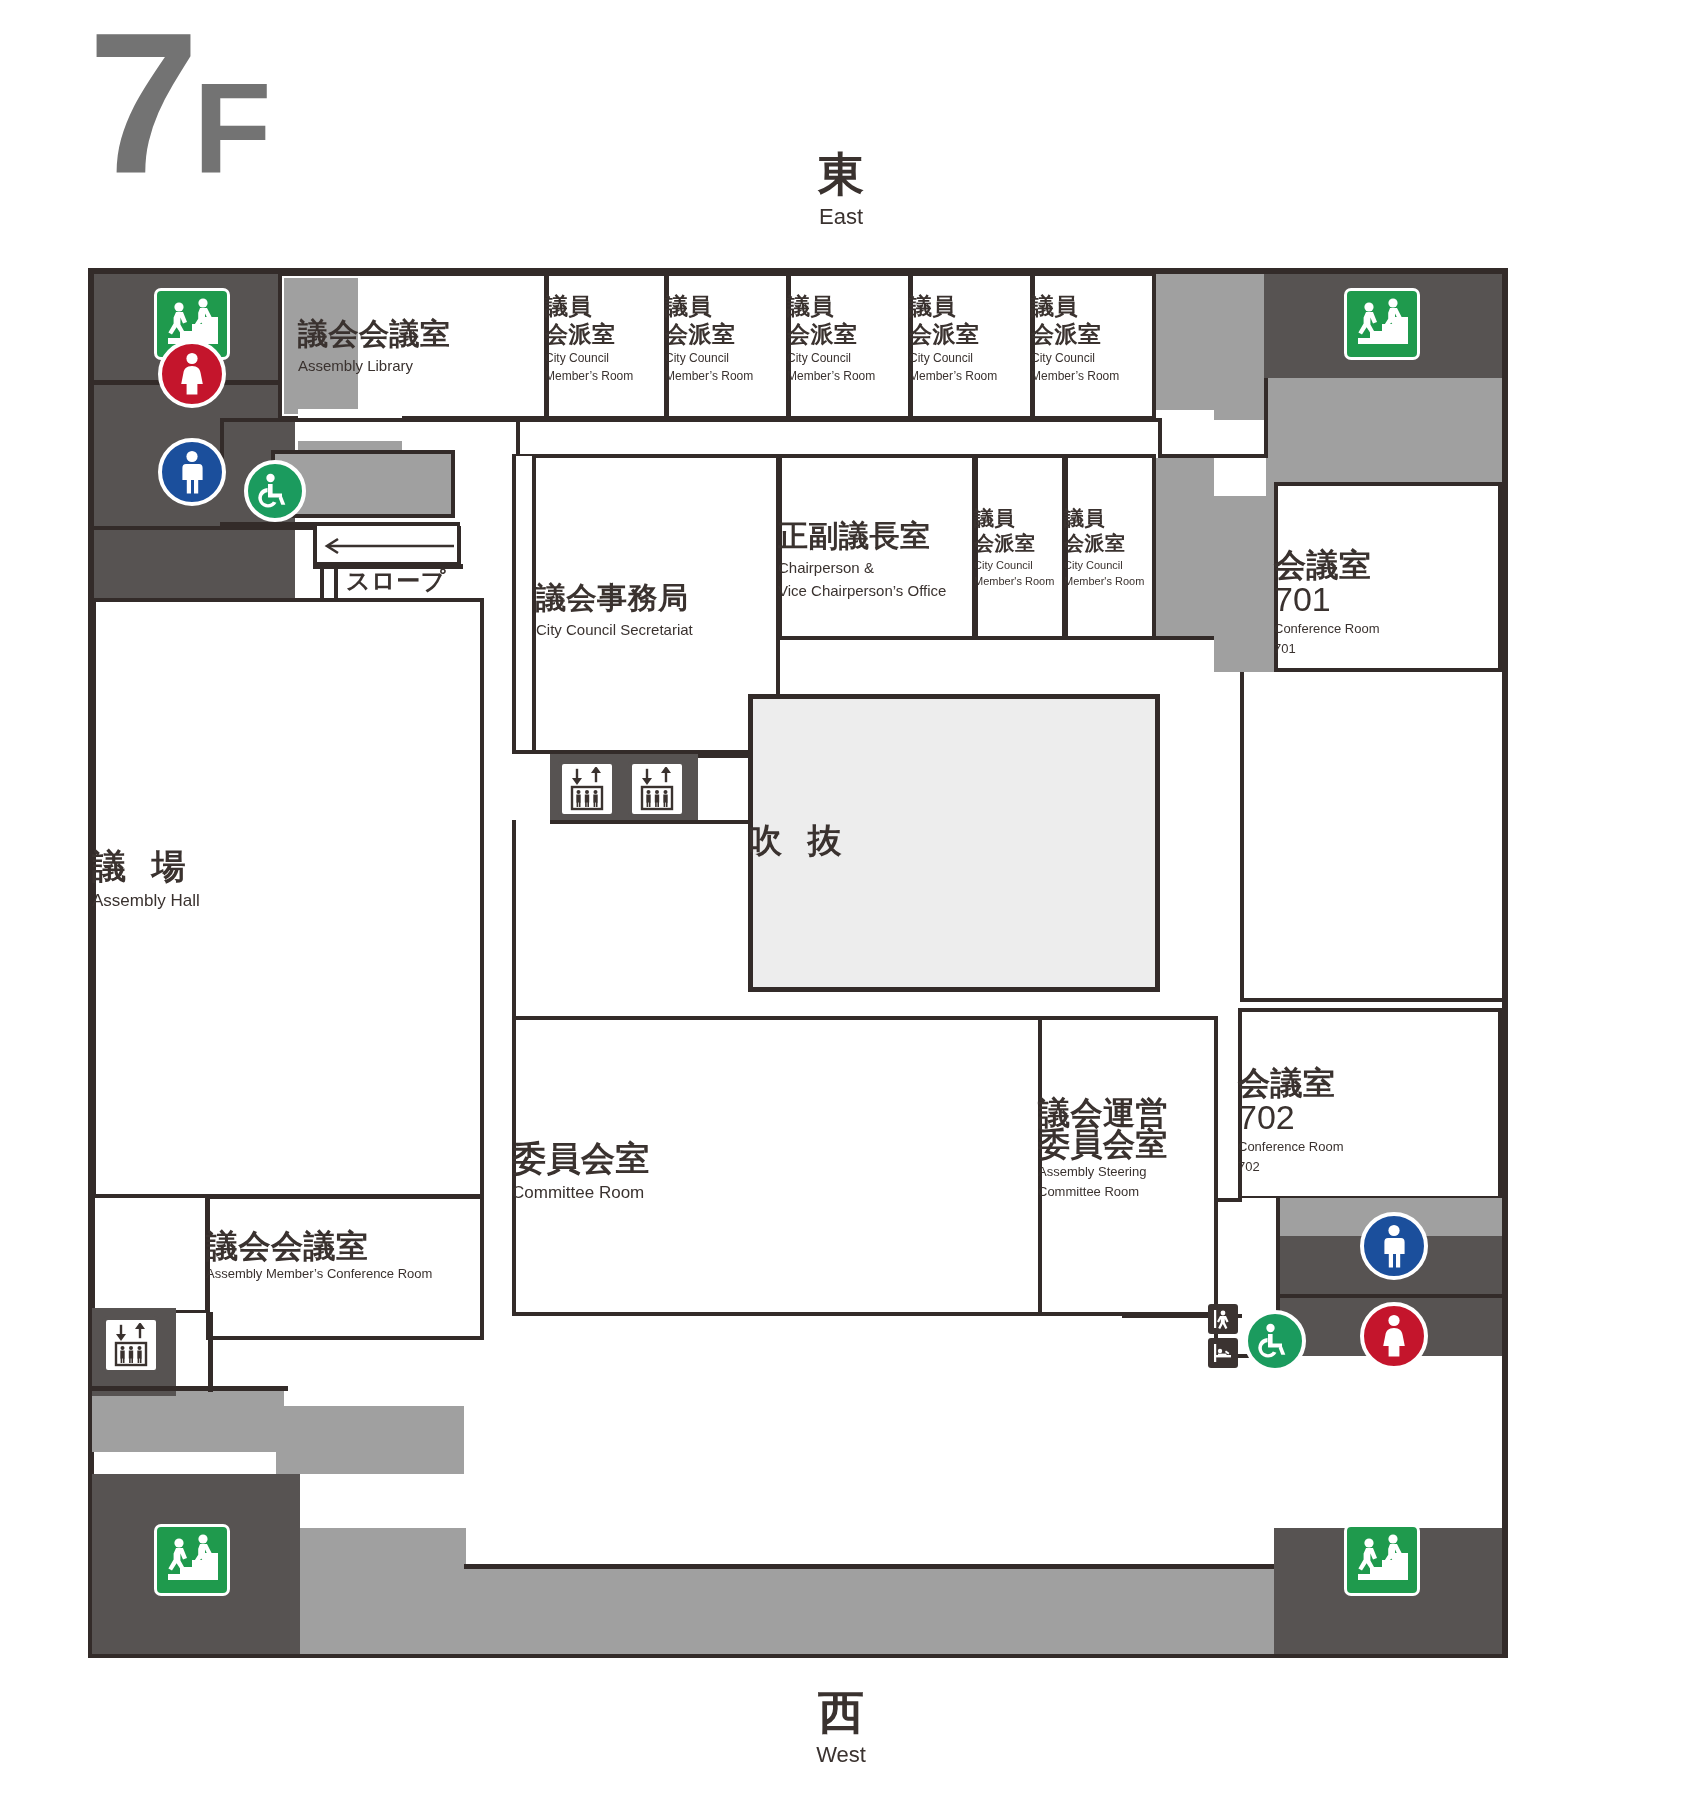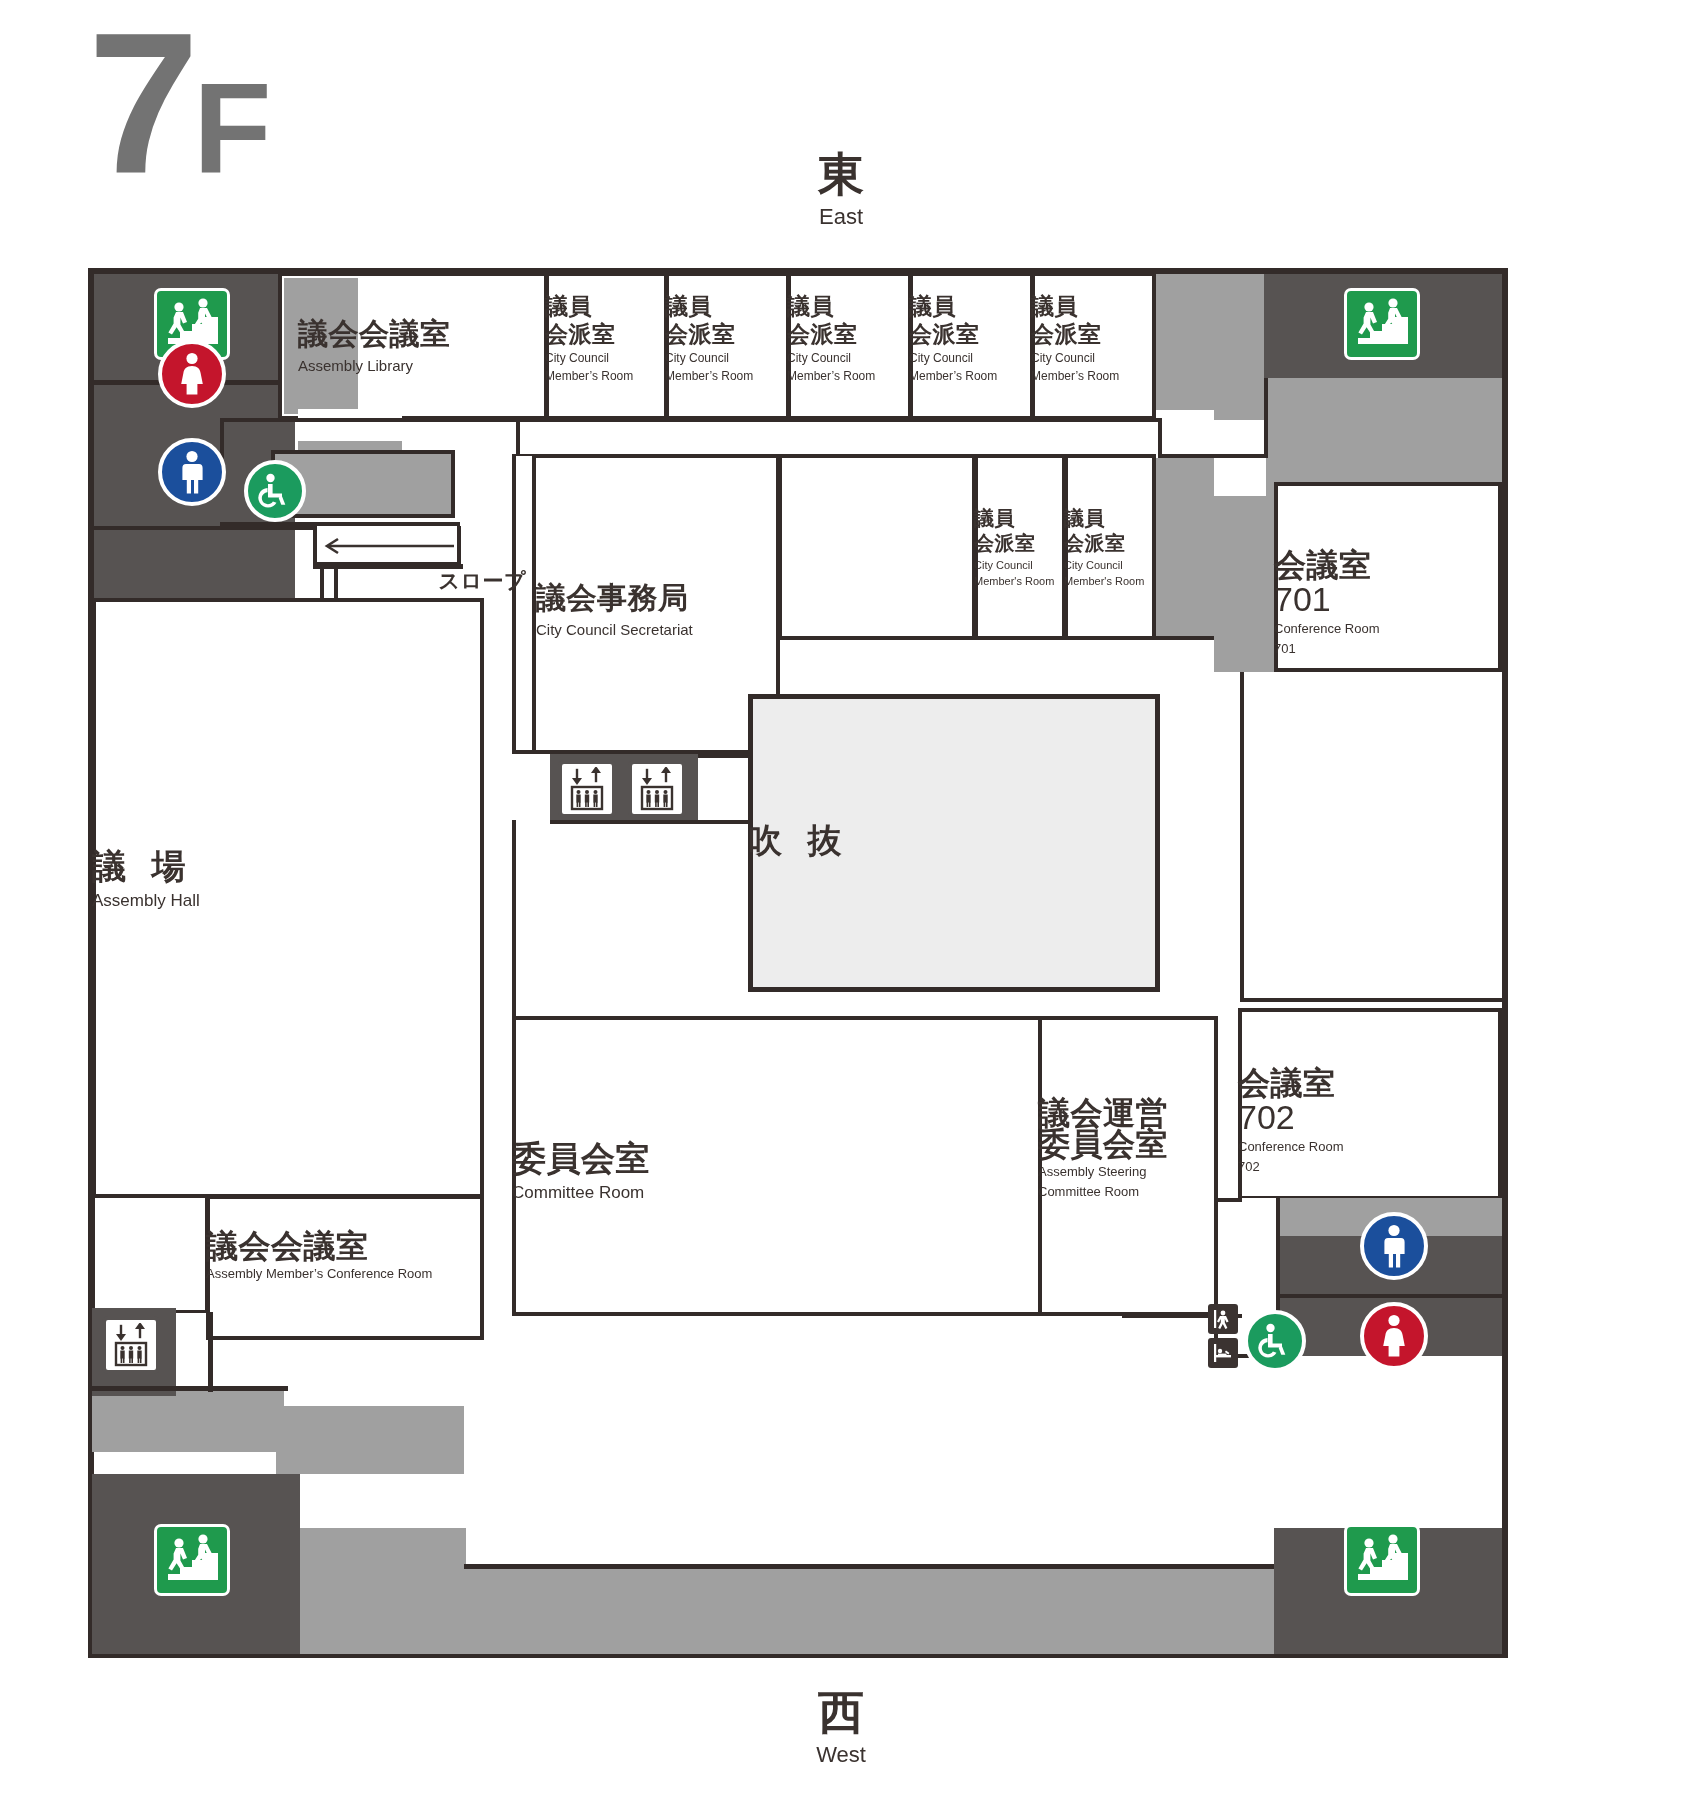--- a/index.html
+++ b/index.html
@@ -260,20 +260,25 @@
     <div class="en">City Council</div>
     <div class="en">Member’s Room</div>
   </div>
   <div class="lbl sz-sm" style="left:943px;top:24px;width:125px;">
     <div class="jp">議員</div>
     <div class="jp">会派室</div>
     <div class="en">City Council</div>
     <div class="en">Member’s Room</div>
   </div>
 
+  <div class="lbl sz-lg" style="left:690px;top:250px;width:198px;">
+    <div class="jp">正副議長室</div>
+    <div class="en">Chairperson &amp;</div>
+    <div class="en">Vice Chairperson’s Office</div>
+  </div>
 
   <div class="lbl sz-xs" style="left:886px;top:238px;width:92px;">
     <div class="jp">議員</div>
     <div class="jp">会派室</div>
     <div class="en">City Council</div>
     <div class="en">Member's Room</div>
   </div>
   <div class="lbl sz-xs" style="left:976px;top:238px;width:92px;">
     <div class="jp">議員</div>
     <div class="jp">会派室</div>
@@ -321,21 +326,21 @@
     <div class="en">Conference Room</div>
     <div class="en num-sm">702</div>
   </div>
 
 
   <div class="lbl sz-xl wide" style="left:660px;top:552px;width:412px;">
     <div class="jp">吹 抜</div>
   </div>
 
   <div class="lbl" style="left:258px;top:300px;width:180px;text-align:left;">
-    <div class="jp" style="font-size:21px;line-height:26px;text-align:right;">スロープ</div>
+    <div class="jp" style="font-size:24px;line-height:26px;">スロープ</div>
   </div>
 
   <div class="pic exit-sign" style="left:66px;top:20px;width:76px;height:72px;">
     <svg width="60" height="52" viewBox="0 0 60 52">
       <g fill="#ffffff">
         <polygon points="6,46 6,40 18,40 18,33 30,33 30,26 42,26 42,19 56,19 56,46"></polygon>
         <circle cx="17" cy="9" r="4.6"></circle>
         <path d="M14 14 l7 0 l4 10 l-4 1.6 l-2.6 -6 l0 7 l5 9 l-3.4 2 l-5.4 -8.4 l-4.6 7.4 l-3.6 -2 l5.2 -9 l0 -6 z"></path>
         <circle cx="41" cy="5" r="4.6"></circle>
         <path d="M38 10 l7 0 l4.6 9 l-3.8 2 l-2.8 -5.4 l0 6.4 l5 8 l-3.4 2 l-5.4 -7.6 l-4.4 6.4 l-3.6 -2 l5 -8 l0 -6 z"></path>

